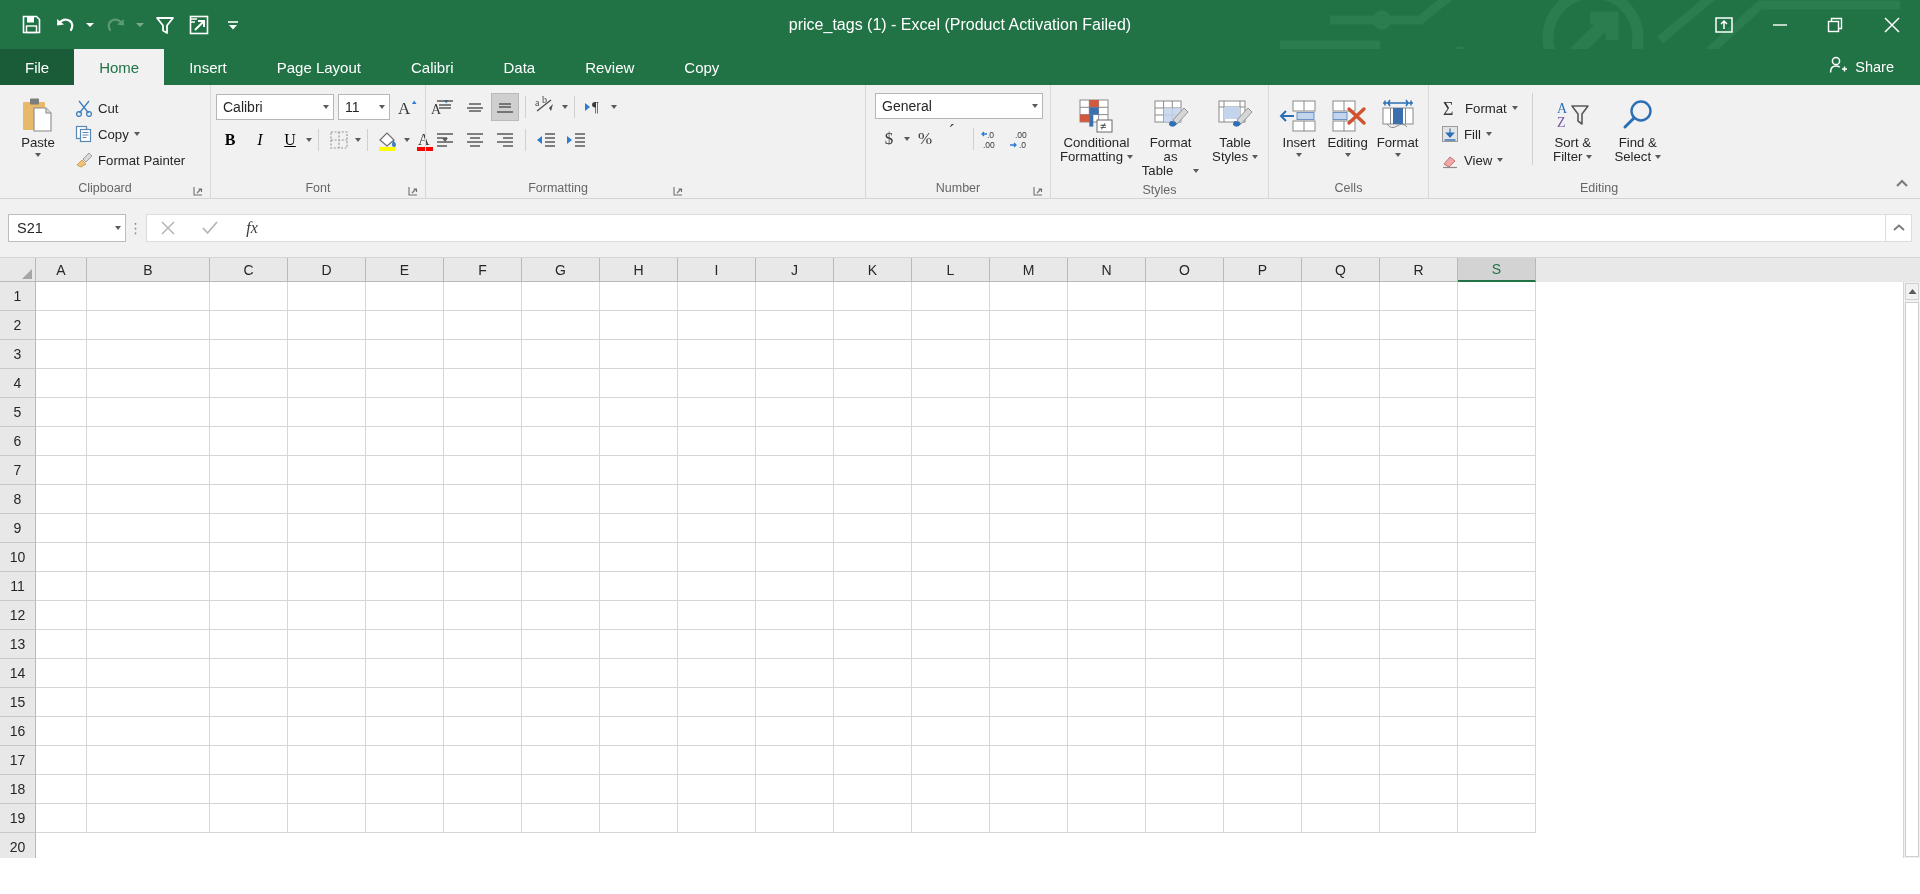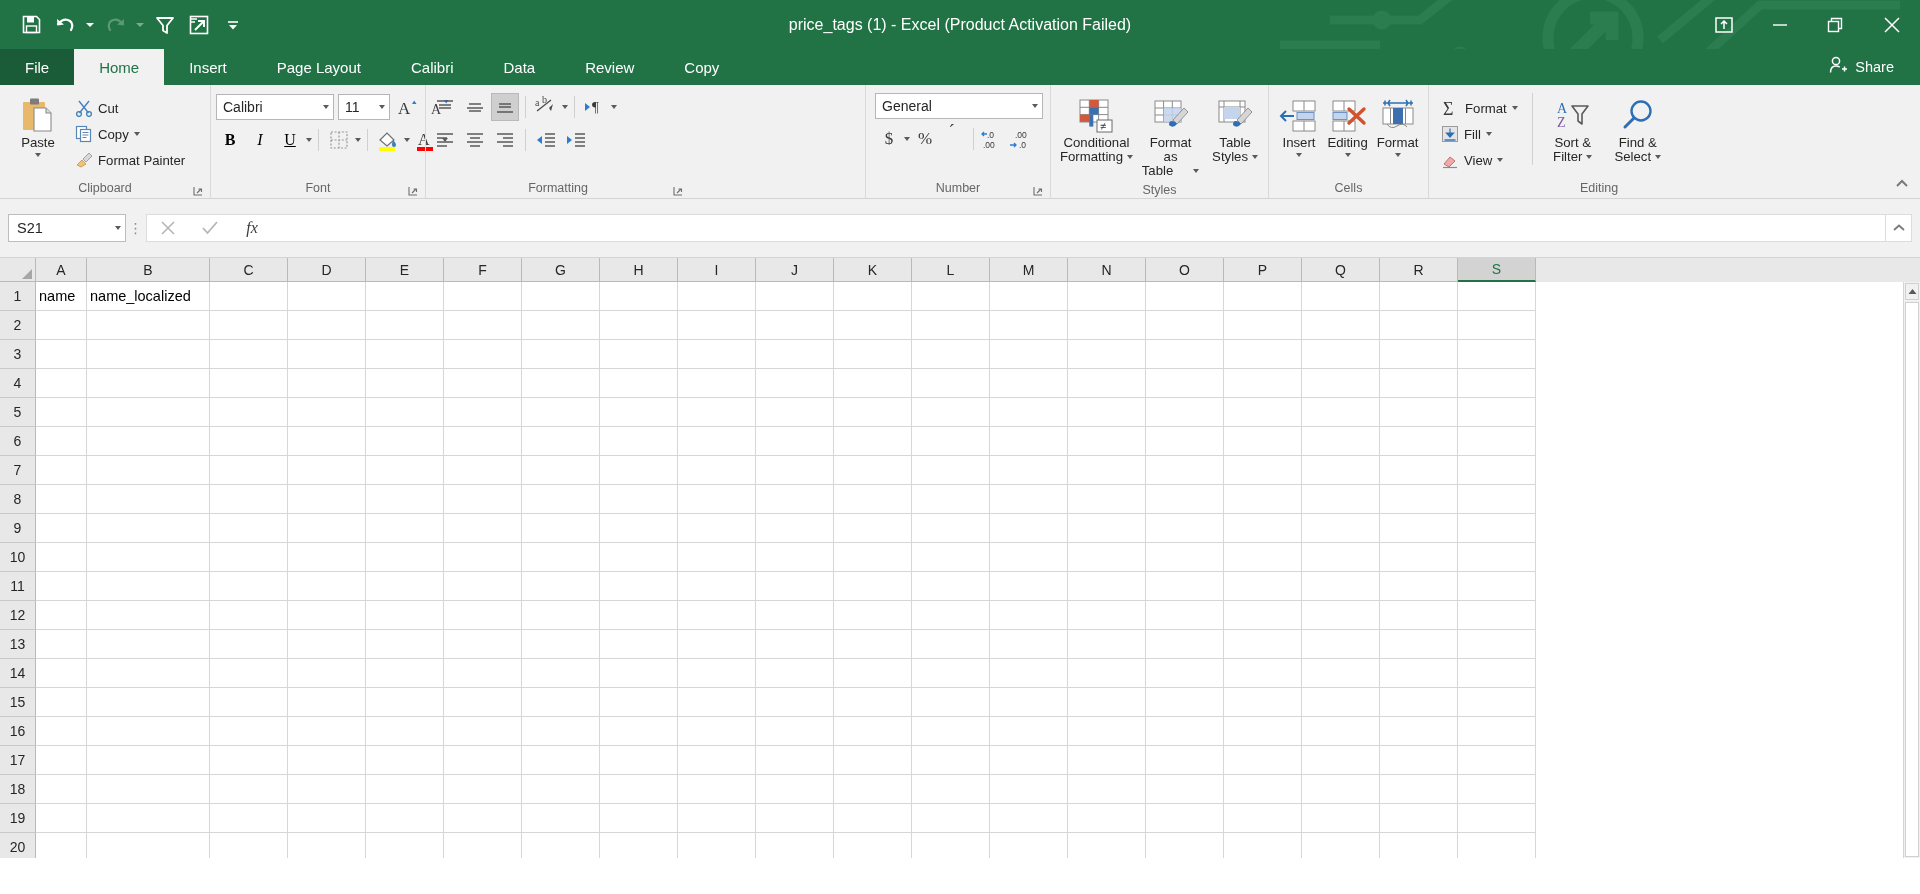--- a/index.html
+++ b/index.html
@@ -767,41 +767,20 @@
           <div class="rhcell">14</div>
           <div class="rhcell">15</div>
           <div class="rhcell">16</div>
           <div class="rhcell">17</div>
           <div class="rhcell">18</div>
           <div class="rhcell">19</div>
           <div class="rhcell">20</div>
         </div>
       <div class="cells" id="grid-cells">
           <div class="grow">
-            <div class="gcell" style="width: 51px; min-width: 51px;">name</div>
-            <div class="gcell" style="width: 123px; min-width: 123px;">name_localized</div>
-            <div class="gcell" style="width: 78px; min-width: 78px;"></div>
-            <div class="gcell" style="width: 78px; min-width: 78px;"></div>
-            <div class="gcell" style="width: 78px; min-width: 78px;"></div>
-            <div class="gcell" style="width: 78px; min-width: 78px;"></div>
-            <div class="gcell" style="width: 78px; min-width: 78px;"></div>
-            <div class="gcell" style="width: 78px; min-width: 78px;"></div>
-            <div class="gcell" style="width: 78px; min-width: 78px;"></div>
-            <div class="gcell" style="width: 78px; min-width: 78px;"></div>
-            <div class="gcell" style="width: 78px; min-width: 78px;"></div>
-            <div class="gcell" style="width: 78px; min-width: 78px;"></div>
-            <div class="gcell" style="width: 78px; min-width: 78px;"></div>
-            <div class="gcell" style="width: 78px; min-width: 78px;"></div>
-            <div class="gcell" style="width: 78px; min-width: 78px;"></div>
-            <div class="gcell" style="width: 78px; min-width: 78px;"></div>
-            <div class="gcell" style="width: 78px; min-width: 78px;"></div>
-            <div class="gcell" style="width: 78px; min-width: 78px;"></div>
-            <div class="gcell" style="width: 78px; min-width: 78px;"></div>
-          </div>
-          <div class="grow">
             <div class="gcell" style="width: 51px; min-width: 51px;"></div>
             <div class="gcell" style="width: 123px; min-width: 123px;"></div>
             <div class="gcell" style="width: 78px; min-width: 78px;"></div>
             <div class="gcell" style="width: 78px; min-width: 78px;"></div>
             <div class="gcell" style="width: 78px; min-width: 78px;"></div>
             <div class="gcell" style="width: 78px; min-width: 78px;"></div>
             <div class="gcell" style="width: 78px; min-width: 78px;"></div>
             <div class="gcell" style="width: 78px; min-width: 78px;"></div>
             <div class="gcell" style="width: 78px; min-width: 78px;"></div>
             <div class="gcell" style="width: 78px; min-width: 78px;"></div>

